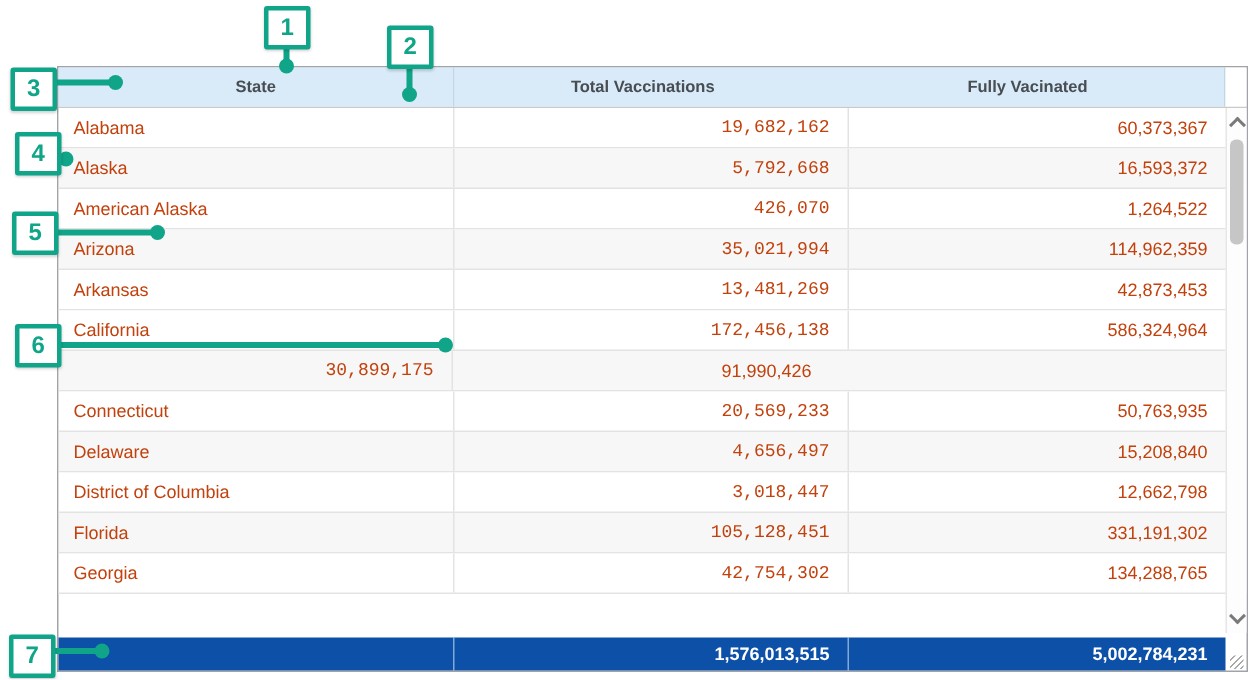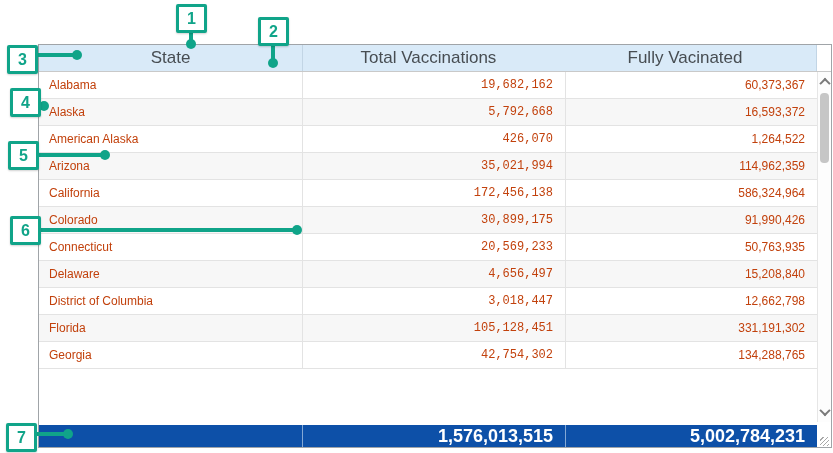--- a/index.html
+++ b/index.html
@@ -8,21 +8,21 @@
     font-family:"Liberation Sans",sans-serif;
   }
 
   
   .widget{
     position:absolute;left:38px;top:44px;width:794px;height:404px;
     border:1px solid #a0a4a8;background:#fff;box-sizing:border-box;
   }
   .thead{display:flex;height:27px;border-bottom:1px solid #c9c9c9;box-sizing:border-box;}
   .hcell{
-    background:#d9eaf8;color:#474d52;font-size:17px;font-weight:normal;
+    background:#d9eaf8;color:#474d52;font-size:11px;font-weight:bold;
     display:flex;align-items:center;justify-content:center;
     border-right:1px solid #c2d5e5;box-sizing:border-box;
   }
   .hcell.c-state{width:264px;}
   .hcell.c-fully{width:263px;}
   .hcell.c-total{width:251px;border-right:none;}
   .hspacer{width:14px;background:#fff;}
 
   .tbody{position:relative;height:350px;overflow:hidden;}
   .trow{
@@ -49,21 +49,21 @@
   .chev{width:6px;height:6px;border:0 solid #7a7a7a;}
   .chev.upc{border-top-width:2px;border-left-width:2px;transform:rotate(45deg) translate(1px,1px);}
   .chev.downc{border-bottom-width:2px;border-right-width:2px;transform:rotate(45deg) translate(-1px,-1px);}
   .thumb{position:absolute;left:2px;top:21px;width:9px;height:70px;background:#c6c6c6;border-radius:4px;}
 
   
   .totals{
     position:absolute;left:0;top:380px;width:778px;height:22px;display:flex;
   }
   .tcell{
-    color:#ffffff;font-size:18px;font-weight:bold;display:flex;align-items:center;
+    color:#ffffff;font-size:12px;font-weight:bold;display:flex;align-items:center;
     box-sizing:border-box;border-right:1px solid rgba(230,240,250,0.55);
   }
   .tcell.state{width:264px;}
   .tcell.num1{width:263px;padding-right:12px;justify-content:flex-end;}
   .tcell.num2{width:251px;padding-right:12px;justify-content:flex-end;border-right:none;}
 
   .grip{
     position:absolute;right:2px;bottom:1px;width:9px;height:9px;
     background:repeating-linear-gradient(135deg,transparent 0 2px,#a8a8a8 2px 3px);
   }
@@ -106,26 +106,30 @@
           <div class="cell state">American Alaska</div>
           <div class="cell num1">426,070</div>
           <div class="cell num2">1,264,522</div>
         </div>
         <div class="trow alt">
           <div class="cell state">Arizona</div>
           <div class="cell num1">35,021,994</div>
           <div class="cell num2">114,962,359</div>
         </div>
         <div class="trow">
+          <div class="cell state">Arkansas</div>
+          <div class="cell num1">13,481,269</div>
+          <div class="cell num2">42,873,453</div>
+        </div>
+        <div class="trow">
           <div class="cell state">California</div>
           <div class="cell num1">172,456,138</div>
           <div class="cell num2">586,324,964</div>
         </div>
         <div class="trow alt">
-          <div class="cell state">Colorado</div>
           <div class="cell num1">30,899,175</div>
           <div class="cell num2">91,990,426</div>
         </div>
         <div class="trow">
           <div class="cell state">Connecticut</div>
           <div class="cell num1">20,569,233</div>
           <div class="cell num2">50,763,935</div>
         </div>
         <div class="trow alt">
           <div class="cell state">Delaware</div>

